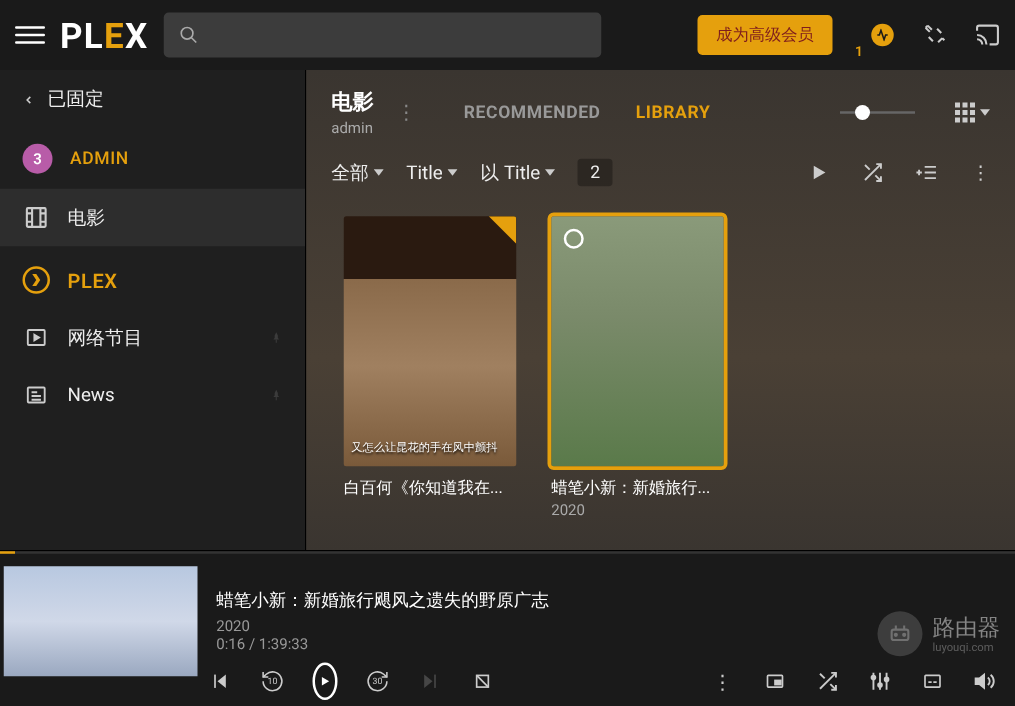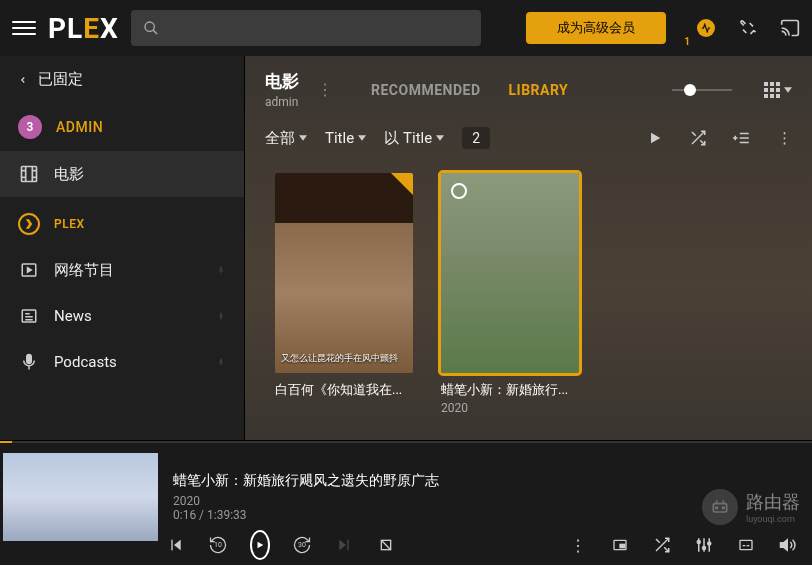--- a/index.html
+++ b/index.html
@@ -4,38 +4,38 @@
 <style>
 * { margin:0; padding:0; box-sizing:border-box; font-family:-apple-system,BlinkMacSystemFont,"Segoe UI",Roboto,sans-serif; }
 body { background:#1f1f1f; color:#fff; width:812px; height:565px; overflow:hidden; position:relative; }
 .topbar { height:56px; display:flex; align-items:center; padding:0 12px; gap:12px; background:#1a1a1a; }
 .hamburger { width:24px; height:24px; display:flex; flex-direction:column; justify-content:center; gap:4px; cursor:pointer; }
 .hamburger span { height:2px; background:#fff; border-radius:1px; }
 .logo { font-size:28px; font-weight:700; letter-spacing:1px; color:#fff; display:flex; align-items:flex-end; }
 .logo .e { color:#e5a00d; }
 .search { flex:0 0 350px; height:36px; background:#3c3c3c; border-radius:4px; display:flex; align-items:center; padding:0 12px; }
 .spacer { flex:1; }
-.premium-btn { background:#e5a00d; color:#000000; font-size:13px; font-weight:500; padding:7px 31px; border-radius:4px; cursor:pointer; }
+.premium-btn { background:#e5a00d; color:#7f1d1d; font-size:13px; font-weight:500; padding:7px 15px; border-radius:4px; cursor:pointer; }
 .top-icons { display:flex; align-items:center; gap:22px; margin-left:18px; }
 .top-icon { width:20px; height:20px; display:flex; align-items:center; justify-content:center; position:relative; cursor:pointer; }
 .badge-num { position:absolute; bottom:-10px; left:-12px; color:#e5a00d; font-size:11px; font-weight:600; }
 .activity-dot { width:18px; height:18px; border-radius:50%; background:#e5a00d; display:flex; align-items:center; justify-content:center; }
 .main { display:flex; height:calc(100% - 56px - 125px); }
 .sidebar { width:245px; background:#1f1f1f; border-right:1px solid #000; overflow:hidden; }
 .back-row { display:flex; align-items:center; gap:10px; padding:14px 18px; font-size:15px; color:#eee; cursor:pointer; }
 .user-row { display:flex; align-items:center; gap:14px; padding:12px 18px; cursor:pointer; }
 .avatar { width:24px; height:24px; border-radius:50%; background:#b85ca8; display:flex; align-items:center; justify-content:center; font-size:12px; font-weight:600; }
 .user-name { color:#e5a00d; font-size:14px; font-weight:500; letter-spacing:0.5px; }
 .nav-item { display:flex; align-items:center; gap:14px; padding:12px 18px; cursor:pointer; font-size:15px; color:#eee; position:relative; }
 .nav-item.active { background:#2d2d2d; }
 .nav-icon { width:22px; height:22px; display:flex; align-items:center; justify-content:center; }
 .pin-icon { margin-left:auto; opacity:0.4; }
 .section-hd { display:flex; align-items:center; gap:14px; padding:16px 18px 12px; }
 .plex-circle { width:22px; height:22px; border:2px solid #e5a00d; border-radius:50%; display:flex; align-items:center; justify-content:center; }
-.plex-label { color:#e5a00d; font-size:12px; font-weight:600; letter-spacing:0.5px; }
+.plex-label { color:#e5a00d; font-size:16px; font-weight:600; letter-spacing:0.5px; }
 .content { flex:1; background:linear-gradient(180deg,#3a3530 0%,#4a4035 60%,#3a3530 100%); overflow:hidden; position:relative; }
 .header-row { display:flex; align-items:center; padding:14px 20px 10px; gap:18px; }
 .lib-title { font-size:17px; font-weight:600; }
 .lib-sub { font-size:12px; color:#aaa; margin-top:2px; }
 .tabs { display:flex; gap:28px; margin-left:20px; }
 .tab { font-size:14px; font-weight:700; color:#999; letter-spacing:0.5px; cursor:pointer; }
 .tab.active { color:#e5a00d; }
 .slider-track { width:60px; height:2px; background:#666; position:relative; margin-left:auto; }
 .slider-thumb { width:12px; height:12px; border-radius:50%; background:#fff; position:absolute; top:-5px; left:12px; }
 .grid-icon { display:grid; grid-template-columns:repeat(3,4px); gap:2px; }
@@ -178,35 +178,20 @@
           </svg>
         </div>
       <span>News</span>
       <div class="pin-icon">
           <svg width="10" height="14" viewBox="0 0 24 24" fill="#666">
             <path d="M12 2l3 6v5l2 2v1H7v-1l2-2V8l3-6z"></path>
             <line x1="12" y1="16" x2="12" y2="22" stroke="#666" stroke-width="2"></line>
           </svg>
         </div>
     </div>
-    <div class="nav-item">
-      <div class="nav-icon">
-          <svg width="18" height="18" viewBox="0 0 24 24" fill="none" stroke="#ccc" stroke-width="2">
-            <rect x="9" y="2" width="6" height="12" rx="3" fill="#ccc"></rect>
-            <path d="M5 10a7 7 0 0 0 14 0M12 17v5"></path>
-          </svg>
-        </div>
-      <span>Podcasts</span>
-      <div class="pin-icon">
-          <svg width="10" height="14" viewBox="0 0 24 24" fill="#666">
-            <path d="M12 2l3 6v5l2 2v1H7v-1l2-2V8l3-6z"></path>
-            <line x1="12" y1="16" x2="12" y2="22" stroke="#666" stroke-width="2"></line>
-          </svg>
-        </div>
-    </div>
   </div>
 
   <div class="content">
     <div class="header-row">
       <div>
         <div class="lib-title">电影</div>
         <div class="lib-sub">admin</div>
       </div>
       <div style="color:#888;cursor:pointer">⋮</div>
       <div class="tabs">

